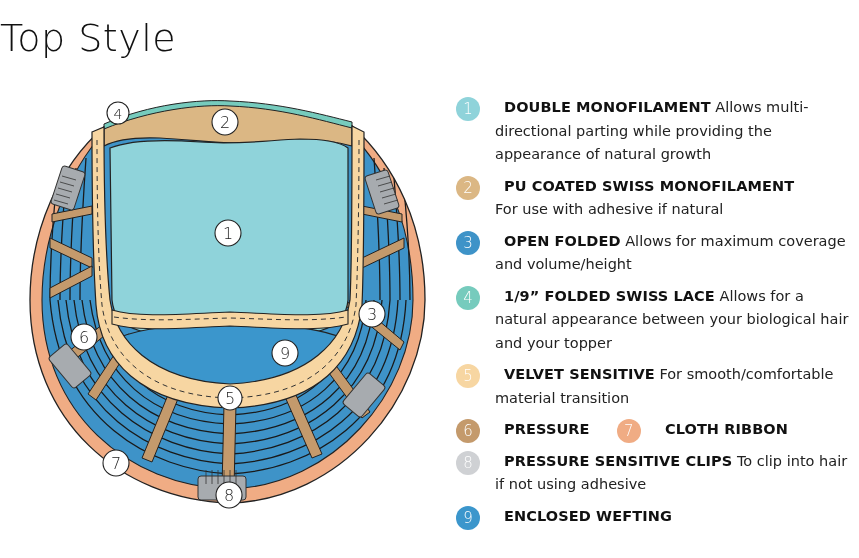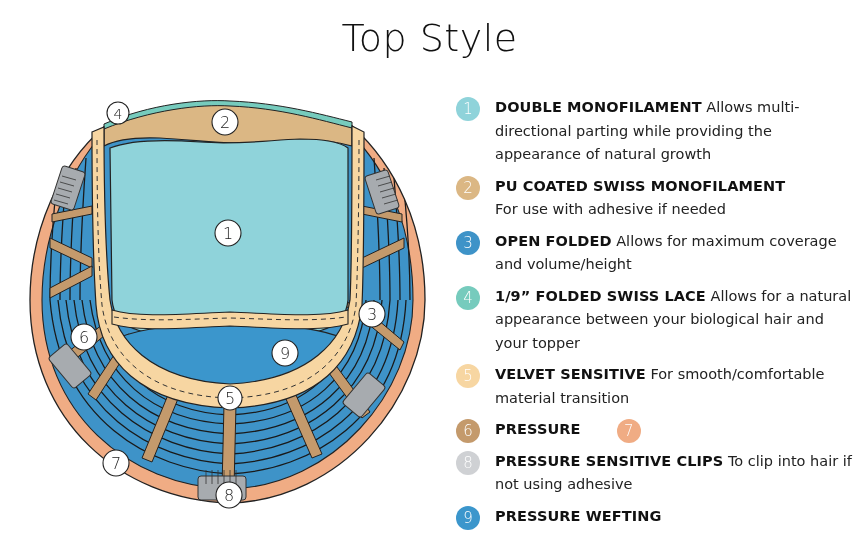--- a/index.html
+++ b/index.html
@@ -1,22 +1,22 @@
 <!DOCTYPE html>
 <html><head>
 <meta charset="utf-8">
 <style>
   html, body { margin: 0; padding: 0; background: #ffffff; }
   body { width: 859px; height: 558px; position: relative; overflow: hidden; font-family: "DejaVu Sans", sans-serif; color: #1a1a1a; }
-  .title { position: absolute; left: 0; width: 859px; top: 16px; text-align: center; font-size: 38px; font-weight: 300; letter-spacing: 0.5px; color: #111; font-family: "DejaVu Sans", sans-serif; }
+  .title { position: absolute; left: 0; width: 859px; top: 16px; text-align: left; font-size: 38px; font-weight: 300; letter-spacing: 0.5px; color: #111; font-family: "DejaVu Sans", sans-serif; }
   .diagram { position: absolute; left: 0; top: 0; width: 450px; height: 558px; }
   .legend { position: absolute; left: 456px; top: 96px; width: 400px; }
   .item { position: relative; padding-left: 39px; font-size: 14.5px; line-height: 23.5px; color: #222; margin-bottom: 8px; }
   .badge { position: absolute; left: 0; top: 1px; width: 24px; height: 24px; border-radius: 50%; color: #fff; font-size: 15px; line-height: 24px; text-align: center; font-family: "DejaVu Sans", sans-serif; font-weight: 300; }
-  .name { font-weight: bold; color: #111; letter-spacing: 0.1px; }
+  .name { font-weight: bold; color: #111; letter-spacing: 0.1px; margin-left: 9px; }
   .row { display: flex; }
   .row .item { width: 134px; }
   .row .item.second { width: 220px; }
 </style>
 </head>
 <body>
 
 <div class="title">Top Style</div>
 
 <svg class="diagram" viewBox="0 0 450 558" xmlns="http://www.w3.org/2000/svg">
@@ -117,44 +117,45 @@
   </g>
 </svg>
 
 <div class="legend">
   <div class="item">
     <span class="badge" style="background:#8fd3da">1</span>
     <span class="name">DOUBLE MONOFILAMENT</span><span> Allows multi-directional parting while providing the appearance of natural growth</span>
   </div>
   <div class="item">
     <span class="badge" style="background:#dbb784">2</span>
-    <span class="name">PU COATED SWISS MONOFILAMENT</span><br><span>For use with adhesive if needed</span>
+    <span class="name">PU COATED SWISS MONOFILAMENT</span><br><span>For use with adhesive if natural</span>
   </div>
   <div class="item">
     <span class="badge" style="background:#3e93c8">3</span>
     <span class="name">OPEN FOLDED</span><span> Allows for maximum coverage and volume/height</span>
   </div>
   <div class="item">
     <span class="badge" style="background:#76cbbd">4</span>
     <span class="name">1/9” FOLDED SWISS LACE</span><span> Allows for a natural appearance between your biological hair and your topper</span>
   </div>
   <div class="item">
     <span class="badge" style="background:#f7d6a2">5</span>
     <span class="name">VELVET SENSITIVE</span><span> For smooth/comfortable material transition</span>
   </div>
   <div class="row">
     <div class="item">
       <span class="badge" style="background:#c49a6c">6</span>
       <span class="name">PRESSURE</span>
     </div>
     <div class="item second">
       <span class="badge" style="background:#f0ac84">7</span>
+      <span class="name">CLOTH RIBBON</span>
     </div>
   </div>
   <div class="item">
     <span class="badge" style="background:#cfd1d4">8</span>
     <span class="name">PRESSURE SENSITIVE CLIPS</span><span> To clip into hair if not using adhesive</span>
   </div>
   <div class="item">
     <span class="badge" style="background:#3b96cc">9</span>
-    <span class="name">PRESSURE WEFTING</span>
+    <span class="name">ENCLOSED WEFTING</span>
   </div>
 </div>
 
 </body></html>

